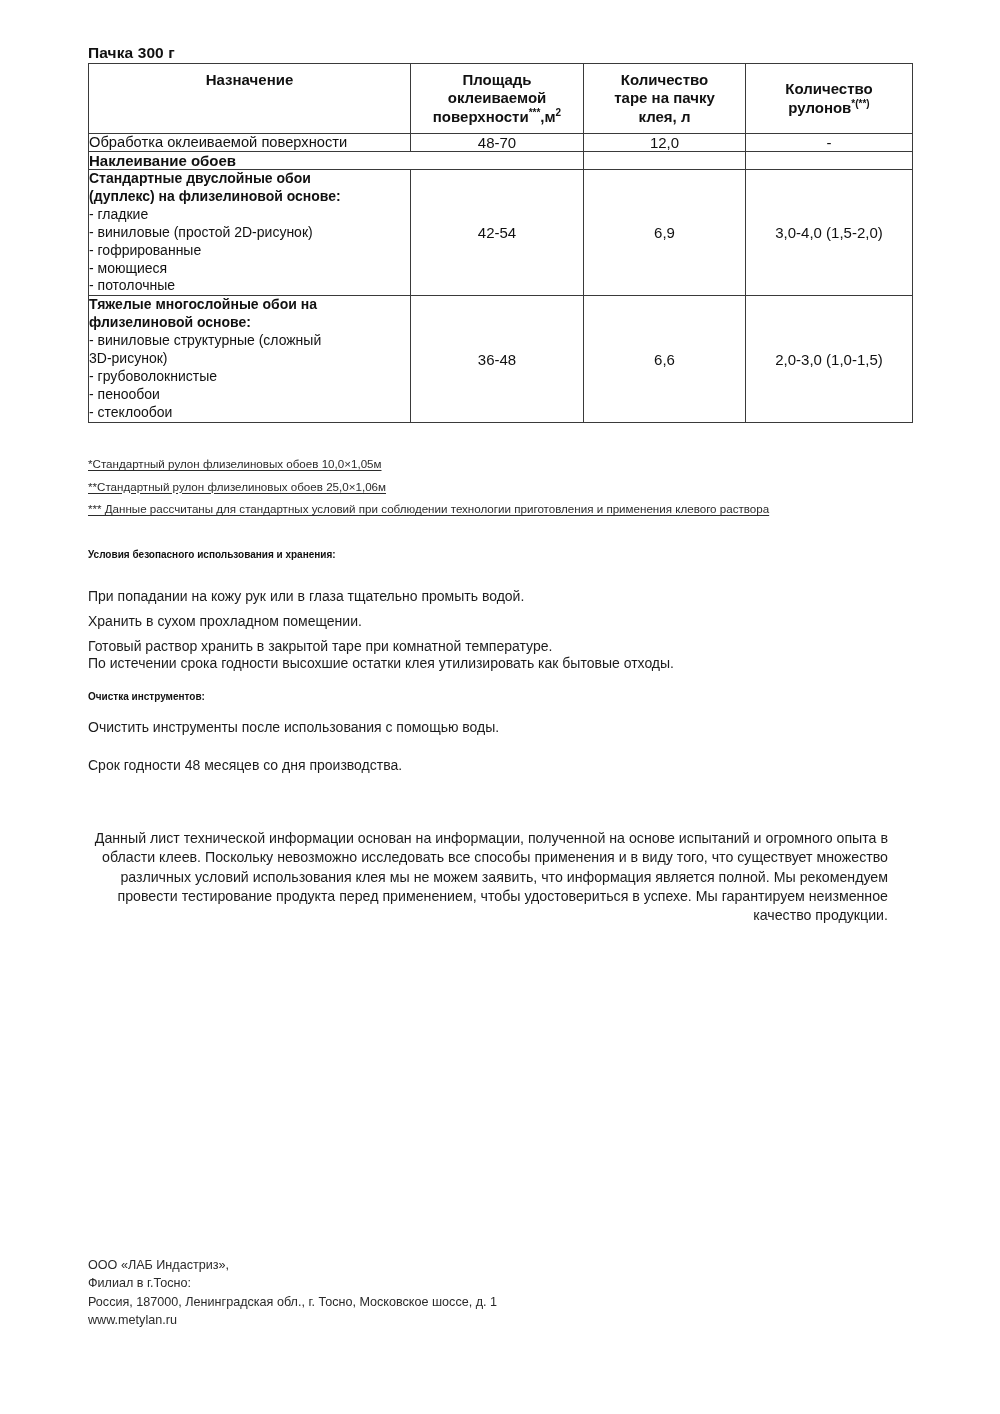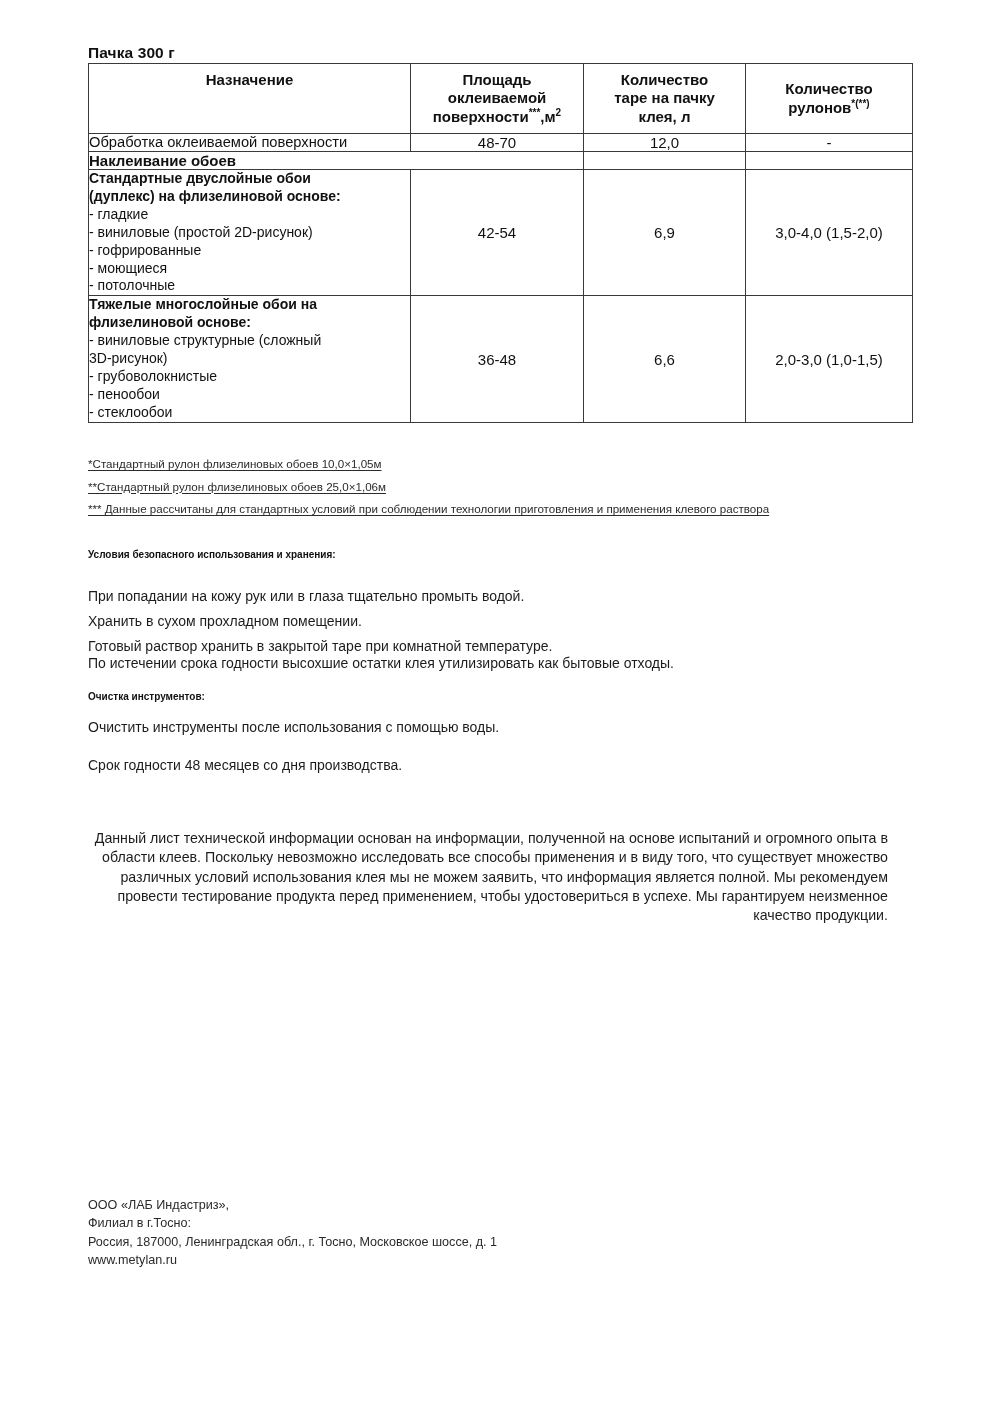--- a/index.html
+++ b/index.html
@@ -140,21 +140,21 @@
     font-size: 14.2px;
     line-height: 1.36;
     color: #1c1c1c;
     text-align: right;
   }
 
   
   .footer {
     position: absolute;
     left: 88px;
-    top: 1196px;
+    top: 1256px;
     font-size: 12.6px;
     line-height: 1.45;
     color: #2a2a2a;
   }
   .footer div { white-space: nowrap; }
 </style>
 </head>
 <body>
 
 <div class="page">

